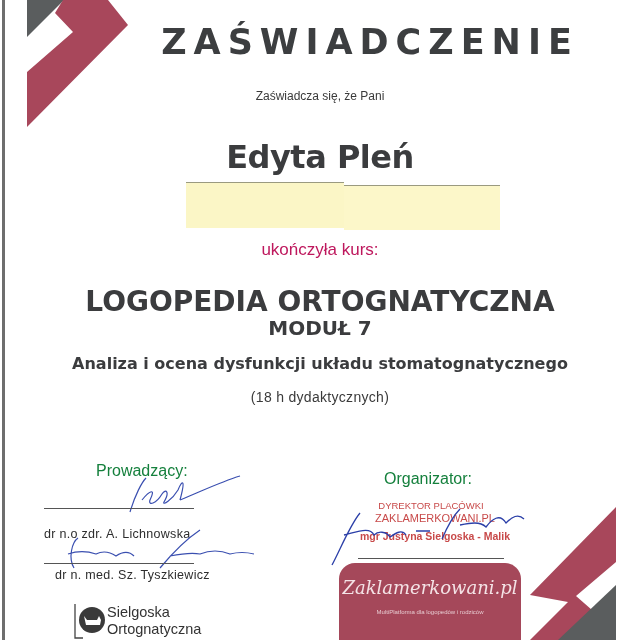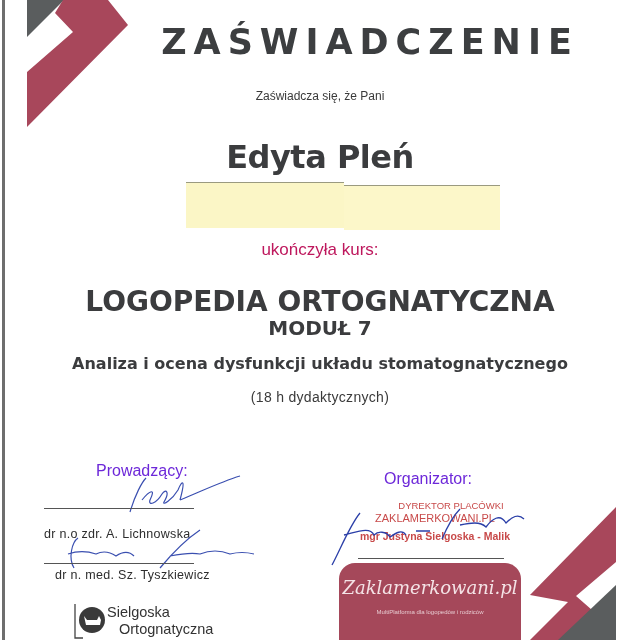--- a/index.html
+++ b/index.html
@@ -22,21 +22,21 @@
   .sticky { position: absolute; left: 186px; top: 181px; width: 314px; height: 47px; }
   .sticky .a { position: absolute; left: 0; top: 1px; width: 158px; height: 45px; background: #fbf6c6; border-top: 1px solid #9a9a80; }
   .sticky .b { position: absolute; left: 158px; top: 4px; width: 156px; height: 44px; background: #fcf7c9; border-top: 1px solid #9a9a80; }
   .completed { top: 240px; font-size: 17px; color: #be185d; }
   .course1 { top: 285px; font-family: "DejaVu Sans", sans-serif; font-weight: bold; font-size: 28px; color: #3b3c3e; }
   .course2 { top: 316px; font-family: "DejaVu Sans", sans-serif; font-weight: bold; font-size: 20px; color: #3b3c3e; }
   .course3 { top: 354px; font-family: "DejaVu Sans", sans-serif; font-weight: bold; font-size: 16px; color: #3b3c3e; }
   .hours { top: 389px; font-size: 14px; color: #3a3a3a; letter-spacing: 0.3px; }
 
   .abs { position: absolute; }
-  .label-lg { font-size: 16px; color: #6d28d9; }
+  .label-lg { font-size: 16px; color: #15803d; }
   .sig-line { position: absolute; height: 1px; background: #555; }
   .sig-name { font-size: 12.5px; color: #2d2d2d; letter-spacing: 0.3px; }
   .stamp { color: #c84a4a; font-size: 9.5px; text-align: center; }
   .brand-box {
     position: absolute; left: 339px; top: 563px; width: 182px; height: 77px;
     background: #a5485a; border-radius: 16px 16px 0 0;
   }
   .brand-script { position: absolute; left: 0; top: 14px; width: 182px; text-align: center;
     font-family: "DejaVu Serif", serif; font-style: italic; font-size: 18px; color: #f4e3e6; }
   .brand-tag { position: absolute; left: 0; top: 46px; width: 182px; text-align: center; font-size: 6px; color: #e6c9cf; }
@@ -81,24 +81,24 @@
 <div class="abs sig-name" style="left:55px;top:568px;">dr n. med. Sz. Tyszkiewicz</div>
 
 <svg class="deco" style="left:73px;top:604px" width="10" height="36">
   <path d="M2,0 L2,34 L10,34" stroke="#444" stroke-width="1.3" fill="none"></path>
 </svg>
 <svg class="deco" style="left:78px;top:606px" width="28" height="28">
   <circle cx="14" cy="14" r="13" fill="#3a3a3a"></circle>
   <path d="M6,10 L9,14 L19,14 L21,10 L23,14 L22,19 L8,19 Z" fill="#ffffff"></path>
 </svg>
 <div class="abs logo-text" style="left:107px;top:604px;">Sielgoska</div>
-<div class="abs logo-text" style="left:107px;top:621px;margin-left:12px;">Ortognatyczna</div>
+<div class="abs logo-text" style="left:107px;top:621px;">Ortognatyczna</div>
 
 <div class="abs label-lg" style="left:384px;top:470px;">Organizator:</div>
-<div class="abs stamp" style="left:376px;top:500px;width:150px;">DYREKTOR PLACÓWKI</div>
+<div class="abs stamp" style="left:356px;top:500px;width:150px;">DYREKTOR PLACÓWKI</div>
 <div class="abs stamp" style="left:360px;top:512px;width:150px;font-size:11px;">ZAKLAMERKOWANI.PL</div>
 <div class="abs stamp" style="left:355px;top:530px;width:160px;font-size:10.5px;font-weight:bold;">mgr Justyna Sielgoska - Malik</div>
 <svg class="deco" style="left:330px;top:505px" width="200" height="65">
   <path d="M2,60 C10,45 20,20 30,8 M14,30 C30,26 40,22 44,30 C48,26 56,26 60,32 C66,28 72,24 76,30 M86,26 L100,26 M112,34 C118,20 124,10 130,4 M130,20 C140,18 150,16 156,22 C162,14 170,8 176,18 C182,12 188,8 194,14" stroke="#2b3fa8" stroke-width="1.3" fill="none"></path>
 </svg>
 <div class="sig-line" style="left:358px;top:558px;width:146px;"></div>
 
 <div class="brand-box">
   <div class="brand-script">Zaklamerkowani.pl</div>
   <div class="brand-tag">MultiPlatforma dla logopedów i rodziców</div>

